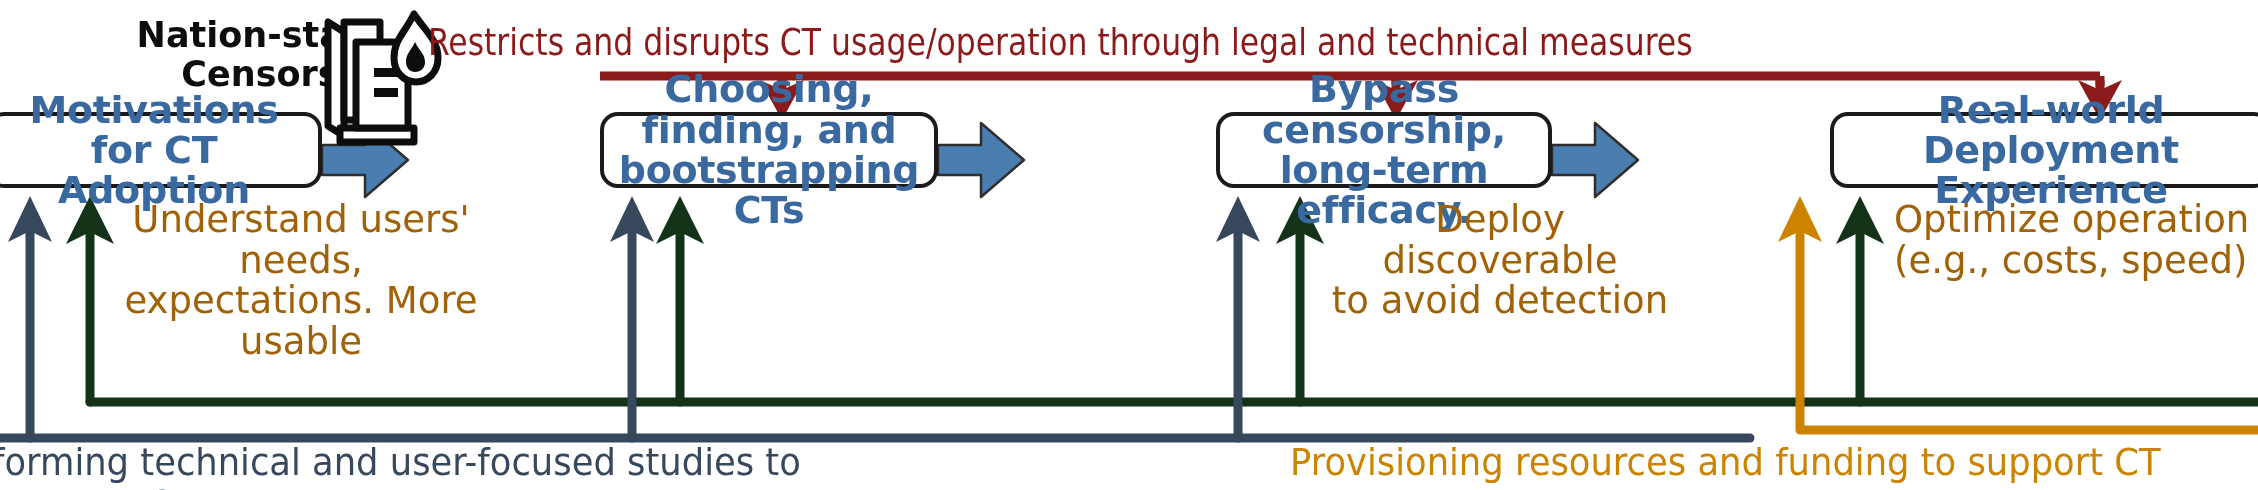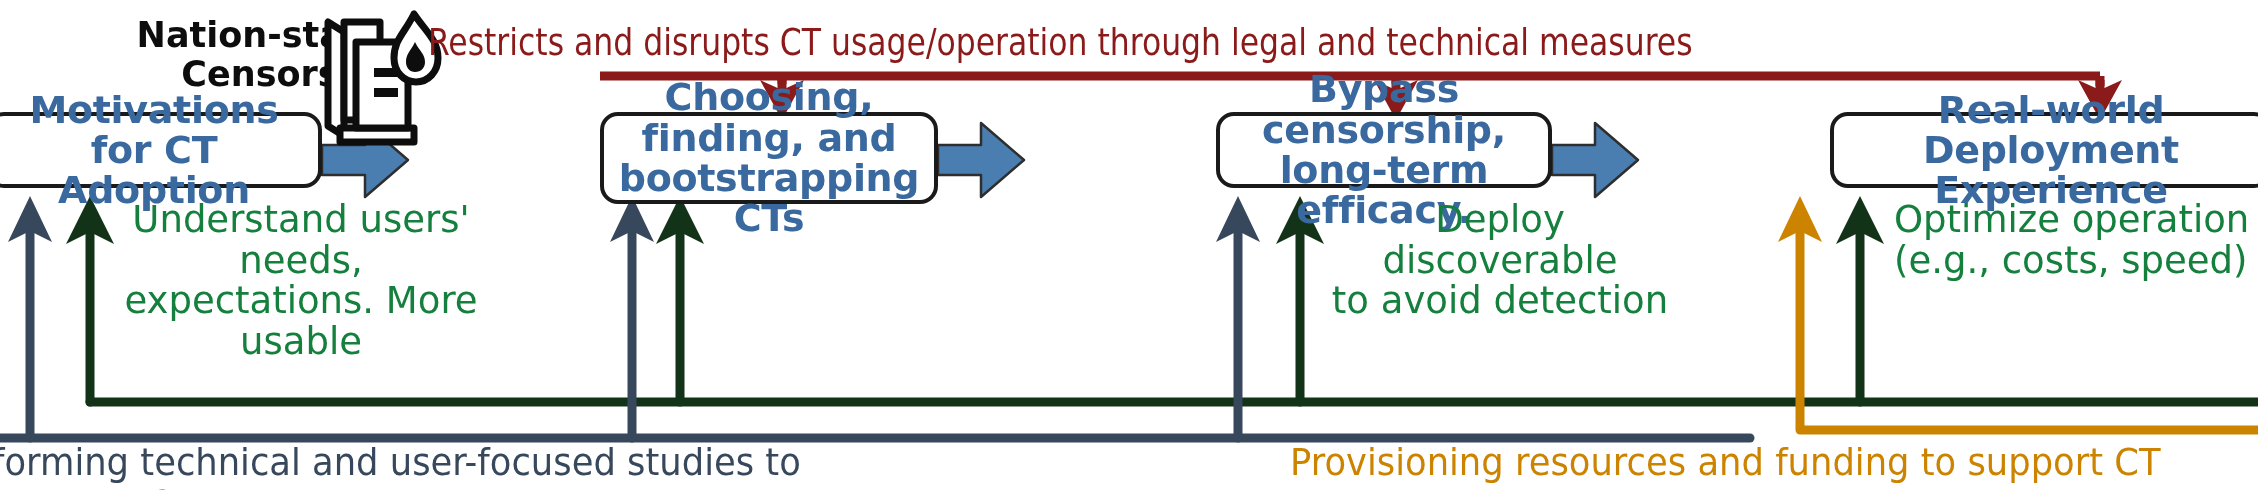--- a/index.html
+++ b/index.html
@@ -78,21 +78,21 @@
     z-index: 5;
   }
   .anno-top {
     color: #8b1a1a;
     font-size: 38px;
     font-stretch: condensed;
     transform: scaleX(0.92);
     transform-origin: left center;
   }
   .anno-green {
-    color: #15803d;
+    color: #a16207;
     font-size: 37px;
     text-align: center;
   }
   .anno-slate {
     color: #38485c;
     font-size: 38px;
     transform: scaleX(0.93);
     transform-origin: left center;
   }
   .anno-orange {
@@ -193,21 +193,21 @@
     </g>
   </svg>
 
   <div class="anno anno-top" style="left:428px; top:22px; width:1580px;">Restricts and disrupts CT usage/operation through legal and technical measures</div>
 
   <div class="stage-box" style="left:-14px; top:112px; width:336px; height:76px;">
     <span class="stage-label">Motivations for CT
 Adoption</span>
   </div>
 
-  <div class="stage-box" style="left:600px; top:112px; width:338px; height:92px;">
+  <div class="stage-box" style="left:600px; top:112px; width:338px; height:76px;">
     <span class="stage-label">Choosing, finding, and
 bootstrapping CTs</span>
   </div>
 
   <div class="stage-box" style="left:1216px; top:112px; width:336px; height:76px;">
     <span class="stage-label">Bypass censorship,
 long-term efficacy.</span>
   </div>
 
   <div class="stage-box" style="left:1830px; top:112px; width:442px; height:76px;">

